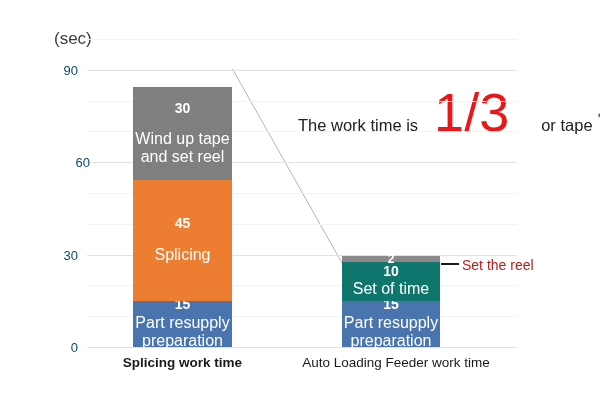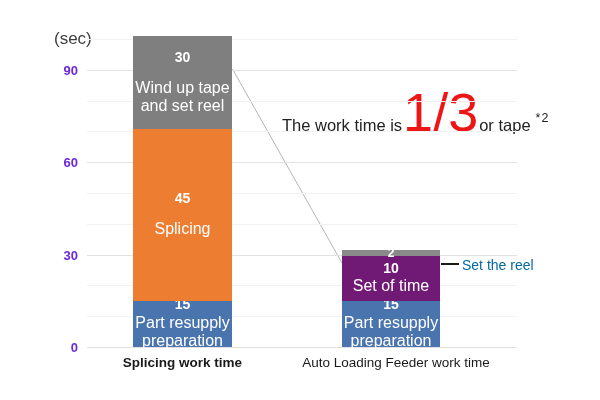--- a/index.html
+++ b/index.html
@@ -4,42 +4,42 @@
 <style>
   html,body{margin:0;padding:0;background:#fff;}
   #canvas{
     position:relative;width:600px;height:400px;background:#ffffff;
     font-family:"Liberation Sans",sans-serif;overflow:hidden;
   }
   .grid{position:absolute;left:87px;width:430px;height:1px;}
   .grid.minor{background:#f2f2f2;}
   .grid.major{background:#e2e2e2;}
   .ytick{
-    position:absolute;width:34px;text-align:right;font-size:13px;color:#6d28d9;
-    transform:translateY(-50%);line-height:1;font-weight:bold;
+    position:absolute;width:34px;text-align:right;font-size:13px;color:#0c4a6e;
+    transform:translateY(-50%);line-height:1;
   }
   .unit-label{position:absolute;left:54px;top:29px;font-size:17px;color:#3d3d3d;}
   .bar{position:absolute;bottom:53px;display:flex;flex-direction:column-reverse;}
   .seg{position:relative;width:100%;display:flex;flex-direction:column;align-items:center;justify-content:center;color:#ffffff;text-align:center;}
   .seg .num{font-size:14px;font-weight:700;line-height:1.1;}
   .seg .lbl{font-size:16px;line-height:1.15;white-space:pre-line;}
   .seg.tiny .num{position:absolute;left:0;right:0;top:50%;transform:translateY(-50%);font-size:12px;line-height:1;}
   .cat-label{
     position:absolute;top:355px;transform:translateX(-50%);white-space:nowrap;
     font-size:13.5px;color:#1a1a1a;
   }
   #conn-svg{position:absolute;left:0;top:0;pointer-events:none;}
   .callout-line{position:absolute;left:441px;top:263px;width:18px;height:2px;background:#1a1a1a;}
-  .callout-text{position:absolute;left:462px;top:257px;font-size:14px;color:#0369a1;white-space:nowrap;}
+  .callout-text{position:absolute;left:462px;top:257px;font-size:14px;color:#b91c1c;white-space:nowrap;}
   .headline{
     position:absolute;left:282px;top:84px;display:flex;align-items:baseline;
     white-space:nowrap;color:#222222;
   }
-  .headline .pre,.headline .post{font-size:16.5px;}
-  .headline .frac{font-size:54px;line-height:1.05;margin:0 1px;font-weight:400;}
+  .headline .pre,.headline .post{font-size:16.5px;margin-left:16px;}
+  .headline .frac{font-size:54px;line-height:1.05;margin:0 16px;font-weight:400;}
   .headline .marker{font-size:12.5px;position:relative;top:-9px;margin-left:5px;letter-spacing:1px;}
 </style>
 </head>
 <body>
 
 <div id="canvas">
   <div class="unit-label">(sec)</div>
 
   <svg id="conn-svg" width="600" height="400">
     <line x1="232.5" y1="69" x2="342" y2="263" stroke="#b5b5b5" stroke-width="1"></line>
@@ -60,46 +60,46 @@
     <div class="grid major" style="top: 254.6px;"></div>
     <div class="grid minor" style="top: 223.8px;"></div>
     <div class="grid minor" style="top: 193px;"></div>
     <div class="grid major" style="top: 162.2px;"></div>
     <div class="grid minor" style="top: 131.4px;"></div>
     <div class="grid minor" style="top: 100.6px;"></div>
     <div class="grid major" style="top: 69.8px;"></div>
     <div class="grid minor" style="top: 39px;"></div>
     <div class="ytick" style="left: 44px; top: 347px;">0</div>
     <div class="ytick" style="left: 44px; top: 254.6px;">30</div>
-    <div class="ytick" style="left: 44px; top: 162.2px;">60</div>
+    <div class="ytick" style="left: 56px; top: 162.2px;">60</div>
     <div class="ytick" style="left: 44px; top: 69.8px;">90</div>
     <div class="bar" style="left: 133px; width: 99px;">
       <div class="seg" style="height: 46.2px; background: rgb(74, 116, 174); gap: 1px;">
         <div class="num">15</div>
         <div class="lbl">Part resupply
 preparation</div>
       </div>
-      <div class="seg" style="height: 172px; background: rgb(237, 125, 49); gap: 14px;">
+      <div class="seg" style="height: 121px; background: rgb(237, 125, 49); gap: 14px;">
         <div class="num">45</div>
         <div class="lbl">Splicing</div>
       </div>
       <div class="seg" style="height: 92.4px; background: rgb(127, 127, 127); gap: 14px;">
         <div class="num">30</div>
         <div class="lbl">Wind up tape
 and set reel</div>
       </div>
     </div>
     <div class="cat-label" style="left: 182.5px; font-weight: bold;">Splicing work time</div>
     <div class="bar" style="left: 342px; width: 98px;">
       <div class="seg" style="height: 46.2px; background: rgb(74, 116, 174); gap: 1px;">
         <div class="num">15</div>
         <div class="lbl">Part resupply
 preparation</div>
       </div>
-      <div class="seg" style="height: 45px; background: #701a75; gap: 1px;">
+      <div class="seg" style="height: 39px; background: #0f766e; gap: 1px;">
         <div class="num">10</div>
         <div class="lbl">Set of time</div>
       </div>
       <div class="seg tiny" style="height: 6.16px; background: rgb(138, 138, 138); gap: 1px;">
         <div class="num">2</div>
       </div>
     </div>
     <div class="cat-label" style="left: 396px;">Auto Loading Feeder work time</div>
   </div>
 

